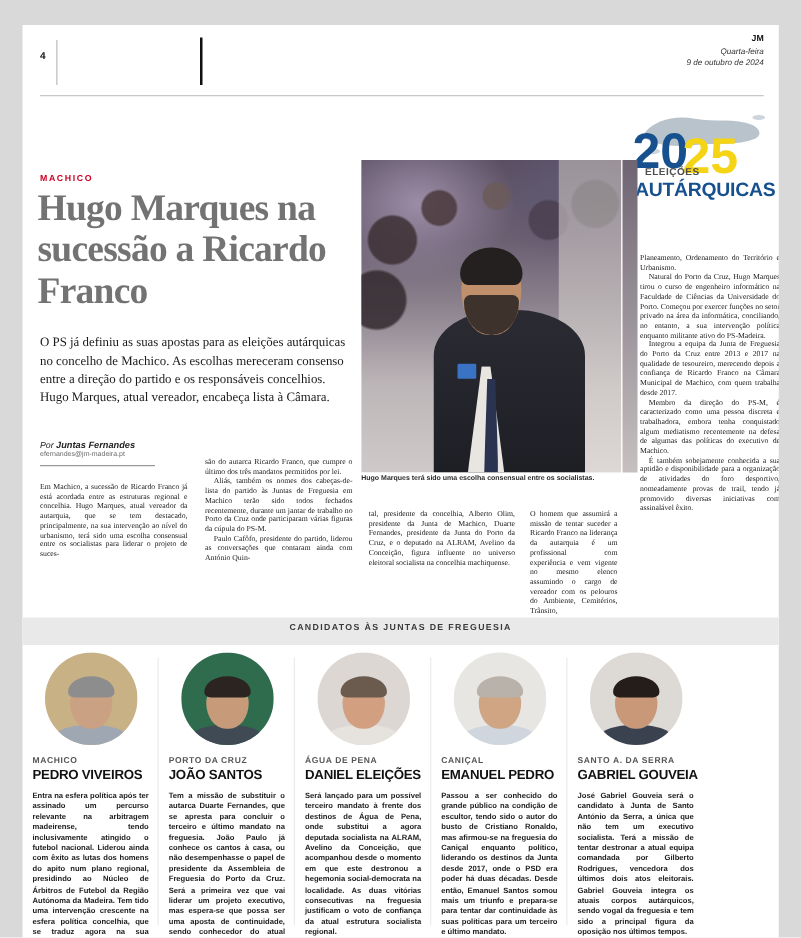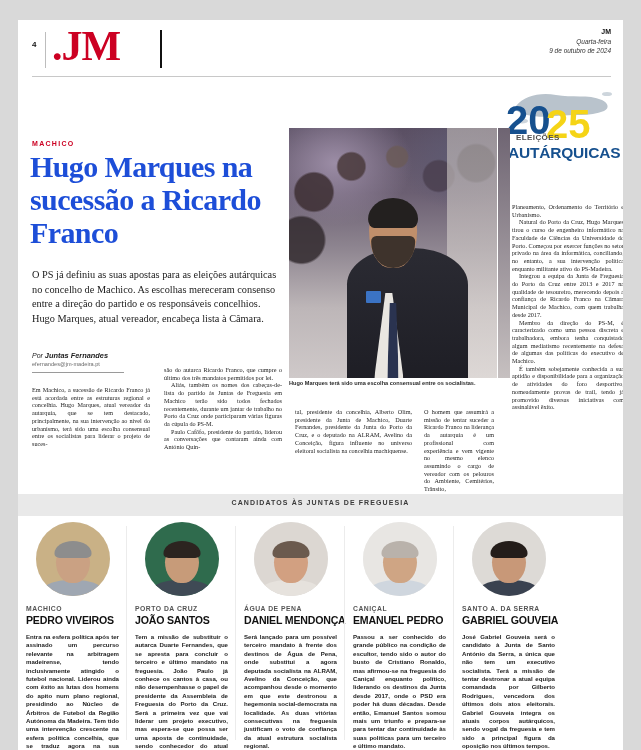--- a/index.html
+++ b/index.html
@@ -81,21 +81,21 @@
 
   
   .kicker {
     position:absolute; left:14px; top:120px;
     font-size:7px; font-weight:bold; letter-spacing:1.3px; color:#cc0022;
   }
   .headline {
     position:absolute; left:12px; top:130px; width:252px;
     font-family:"Liberation Serif", serif;
     font-weight:bold; font-size:30px; line-height:33px;
-    letter-spacing:-0.6px; color:#1d4ed8;
+    letter-spacing:-0.6px; color:#737373;
   }
   .lead {
     position:absolute; left:14px; top:248px; width:246px;
     font-family:"Liberation Serif", serif;
     font-size:10.3px; line-height:14.6px; color:#1a1a1a;
     font-weight:400;
   }
   .byline {
     position:absolute; left:14px; top:331px; width:120px;
   }
@@ -250,21 +250,20 @@
   }
 </style>
 </head>
 <body>
 
 <div class="page">
 
   <div class="masthead">
     <div class="folio">4</div>
     <div class="rule-v"></div>
-    <div class="jm"><span class="dot">.JM</span></div>
     <div class="sep-v"></div>
     <div class="dateblock">
       <div class="d1">JM</div>
       <div class="d2">Quarta-feira</div>
       <div class="d3">9 de outubro de 2024</div>
     </div>
     <div class="rule-h"></div>
   </div>
 
   <div class="logo">
@@ -360,21 +359,21 @@
         <div class="divider"></div>
       </div>
       <div class="cand">
         <div class="portrait">
           <div class="p-bg" style="background:#dcd7d2"></div>
           <div class="p-body" style="background:#e6e2dd"></div>
           <div class="p-head" style="background:#d2a081"></div>
           <div class="p-hair" style="background:#6b5a4e"></div>
         </div>
         <div class="freguesia">ÁGUA DE PENA</div>
-        <div class="name">DANIEL MENDONÇA</div>
+        <div class="name">DANIEL ELEIÇÕES</div>
         <div class="bio">Será lançado para um possível terceiro mandato à frente dos destinos de Água de Pena, onde substitui a agora deputada socialista na ALRAM, Avelino da Conceição, que acompanhou desde o momento em que este destronou a hegemonia social-democrata na localidade. As duas vitórias consecutivas na freguesia justificam o voto de confiança da atual estrutura socialista regional.</div>
         <div class="divider"></div>
       </div>
       <div class="cand">
         <div class="portrait">
           <div class="p-bg" style="background:#e8e6e3"></div>
           <div class="p-body" style="background:#cfd6de"></div>
           <div class="p-head" style="background:#cfa584"></div>
           <div class="p-hair" style="background:#b9b2ab"></div>
         </div>

